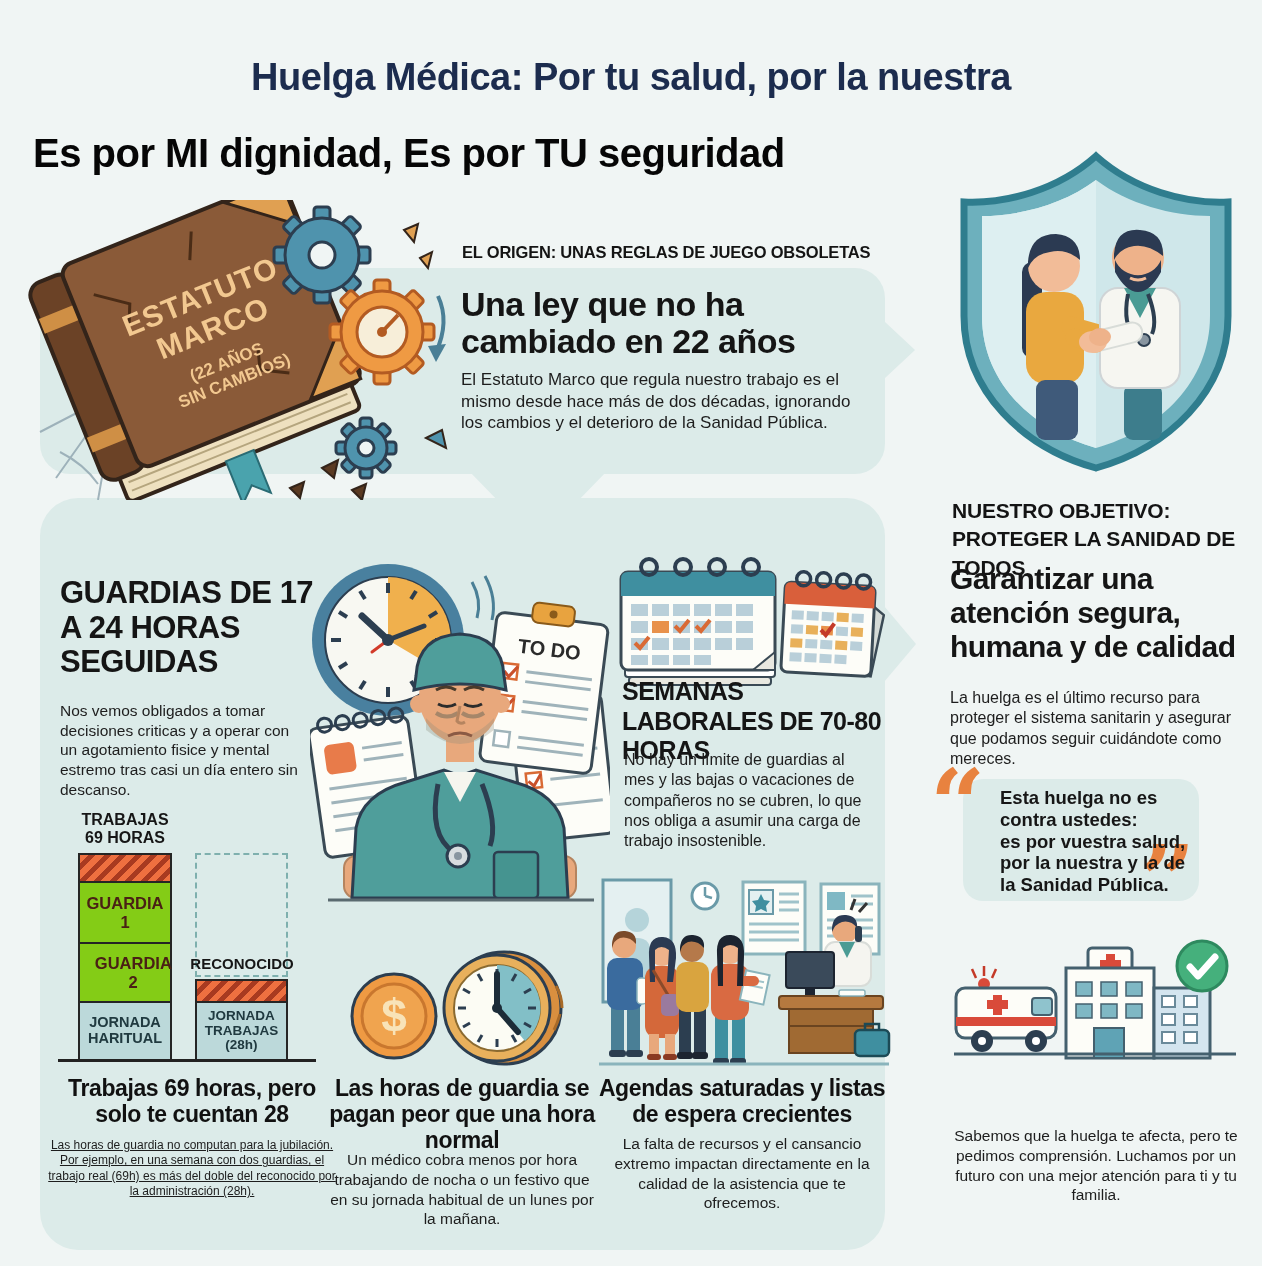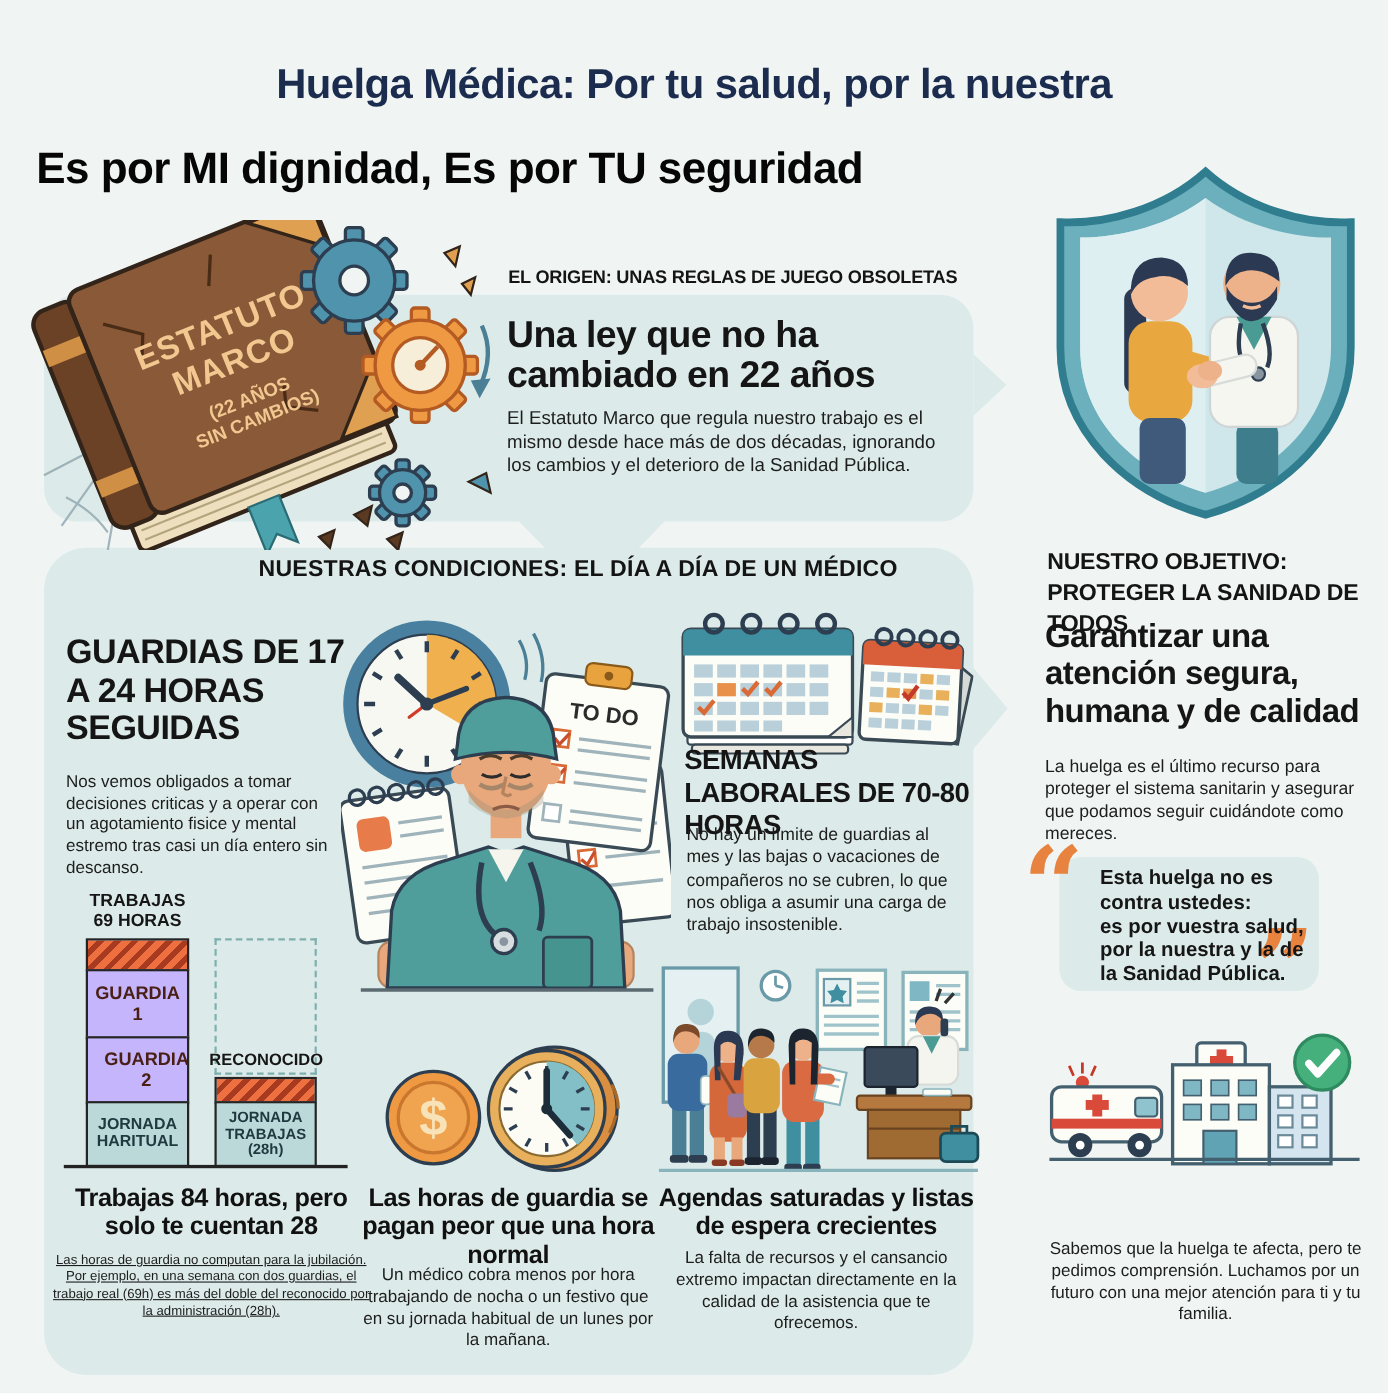--- a/index.html
+++ b/index.html
@@ -11,21 +11,21 @@
   .title{font-size:38px;font-weight:800;color:#1c2c4e;letter-spacing:-0.5px;text-align:center;width:100%;}
   .subtitle{font-size:40px;font-weight:800;color:#060606;letter-spacing:-0.5px;}
   .kicker{font-size:16.5px;font-weight:800;color:#141414;letter-spacing:-0.2px;line-height:1.35;}
   .bighead{font-weight:800;color:#151515;line-height:1.1;letter-spacing:-0.5px;}
   .body-text{font-size:16px;color:#1d1d1d;line-height:1.27;}
   .card-title{font-size:23px;font-weight:800;color:#111;text-align:center;line-height:1.12;letter-spacing:-0.4px;}
   .card-body{font-size:15.5px;color:#1d1d1d;text-align:center;line-height:1.28;}
   
   .seg{position:absolute;box-sizing:border-box;border:2.5px solid #252525;display:flex;align-items:center;justify-content:center;text-align:center;}
   .seg-hatch{background:repeating-linear-gradient(135deg,#ee7040 0 6px,#a83a20 6px 11px);}
-  .seg-amber{background:#c4b5fd;font-size:16.5px;font-weight:800;color:#4a2015;}
+  .seg-amber{background:#84cc16;font-size:16.5px;font-weight:800;color:#4a2015;}
   .seg-blue{background:#bcd9da;font-size:14.5px;font-weight:800;color:#203a40;line-height:1.1;}
   .ghost{position:absolute;box-sizing:border-box;border:2.5px dashed #7fb0ae;}
   .chart-label{font-size:16px;font-weight:800;color:#161616;text-align:center;line-height:1.15;}
   .ghost-label{font-size:15px;font-weight:800;color:#161616;text-align:center;}
   .baseline{position:absolute;background:#222;height:3px;}
   .quote-mark{position:absolute;font-family:"DejaVu Serif",serif;font-size:96px;font-weight:800;color:#e8823f;line-height:0.9;}
   .quote-text{font-size:18.5px;font-weight:800;color:#161616;line-height:1.18;}
   svg text{font-family:"Liberation Sans",sans-serif;}
 </style>
 </head>
@@ -170,40 +170,39 @@
       <circle cx="206" cy="194" r="6" fill="#8895a0" stroke="#2c3e50" stroke-width="2"></circle>
       <rect x="150" y="174" width="54" height="20" rx="10" transform="rotate(-14 204 184)" fill="#f6f6f1" stroke="#d8dcd8" stroke-width="2"></rect>
     </g>
     <g>
       <rect x="128" y="180" width="40" height="18" rx="9" transform="rotate(16 128 189)" fill="#e9a83f"></rect>
       <ellipse cx="155" cy="196" rx="14" ry="11" fill="#f2bc98"></ellipse>
       <ellipse cx="162" cy="191" rx="11" ry="9" fill="#eeb28a"></ellipse>
     </g>
   </svg>
 
-  <div class="abs kicker" style="left:235px;top:504px;width:640px;font-size:21px;letter-spacing:0.2px;">NUESTRAS CONDICIONES: EL DÍA A DÍA DE UN MÉDICO</div>
 
   <div class="abs bighead" style="left:60px;top:576px;width:265px;font-size:31px;line-height:1.12;">GUARDIAS DE 17 A 24 HORAS SEGUIDAS</div>
   <div class="abs body-text" style="left:60px;top:701px;width:250px;font-size:15.5px;">Nos vemos obligados a tomar decisiones criticas y a operar con un agotamiento fisice y mental estremo tras casi un día entero sin descanso.</div>
 
   <div class="abs chart-label" style="left:72px;top:811px;width:106px;">
     <div>TRABAJAS</div>
     <div>69 HORAS</div>
   </div>
   <div class="seg seg-hatch" style="left:78px;top:853px;width:94px;height:30px;"></div>
   <div class="seg seg-amber" style="left:78px;top:881px;width:94px;height:64px;">GUARDIA 1</div>
   <div class="seg seg-amber" style="left:78px;top:942px;width:94px;height:62px;padding-left:16px;">GUARDIA 2</div>
   <div class="seg seg-blue" style="left:78px;top:1001px;width:94px;height:60px;padding:0 6px;">JORNADA HARITUAL</div>
   <div class="ghost" style="left:195px;top:853px;width:93px;height:124px;"></div>
   <div class="abs ghost-label" style="left:190px;top:955px;width:104px;">RECONOCIDO</div>
   <div class="seg seg-hatch" style="left:195px;top:979px;width:93px;height:25px;"></div>
   <div class="seg seg-blue" style="left:195px;top:1001px;width:93px;height:60px;padding:0 5px;font-size:13.5px;">JORNADA TRABAJAS (28h)</div>
   <div class="baseline" style="left:58px;top:1059px;width:258px;"></div>
 
-  <div class="abs card-title" style="left:44px;top:1076px;width:296px;">Trabajas 84 horas, pero solo te cuentan 28</div>
+  <div class="abs card-title" style="left:44px;top:1076px;width:296px;">Trabajas 69 horas, pero solo te cuentan 28</div>
   <div class="abs card-body" style="left:46px;top:1138px;width:292px;font-size:12px;text-decoration:underline;">Las horas de guardia no computan para la jubilación. Por ejemplo, en una semana con dos guardias, el trabajo real (69h) es más del doble del reconocido por la administración (28h).</div>
 
   <svg class="abs" style="left:310px;top:556px;" width="300" height="350" viewBox="0 0 300 350">
     <g>
       <circle cx="78" cy="84" r="76" fill="#49809f"></circle>
       <circle cx="78" cy="84" r="63" fill="#f8f8f2" stroke="#2c3e50" stroke-width="2"></circle>
       <path d="M78 84 L78 21 A63 63 0 0 1 132 116 Z" fill="#f0b04d"></path>
       <g stroke="#2c3e50" stroke-width="4">
         <line x1="78" y1="27" x2="78" y2="37"></line>
           <line x1="106" y1="35" x2="101" y2="43"></line>

